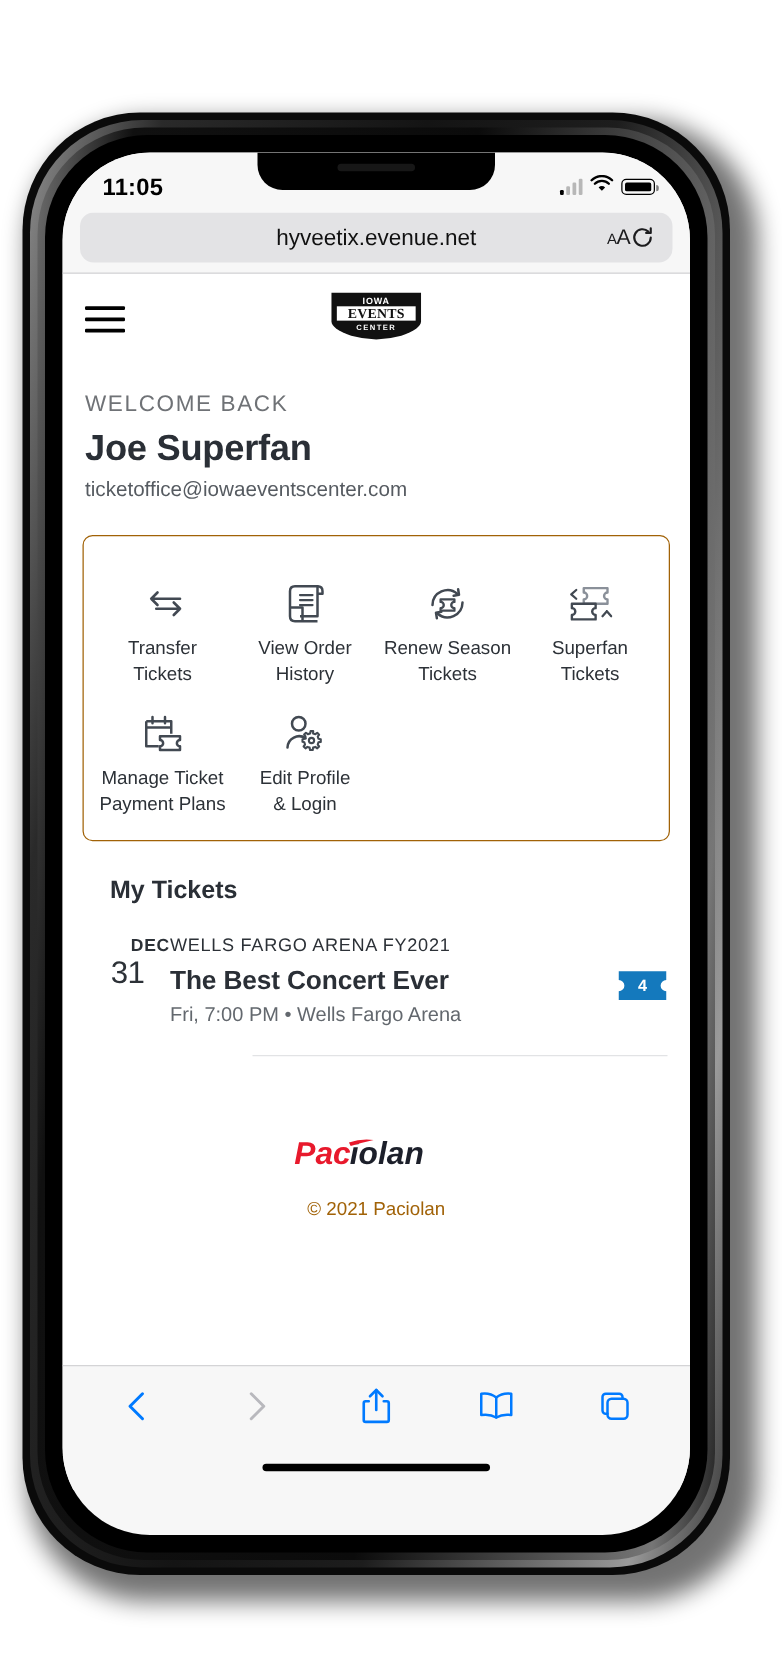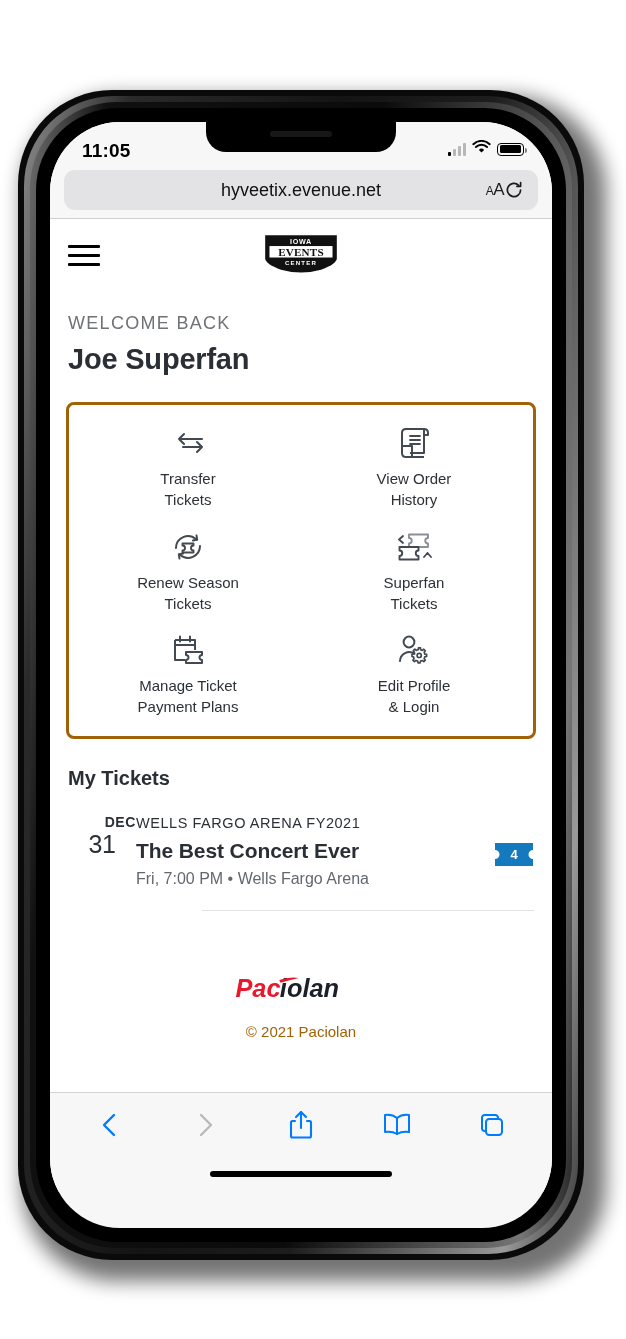--- a/index.html
+++ b/index.html
@@ -196,25 +196,25 @@
     letter-spacing: -.2px;
   }
   .user-email {
     font-size: 16.5px;
     color: #565b61;
     margin-top: 7px;
   }
 
   .actions-card {
     margin: 26px 16px 0;
-    border: 3px solid #a16207;
+    border: 1px solid #a16207;
     border-radius: 8px;
-    padding: 20px 6px 18px;
+    padding: 36px 6px 18px;
     display: grid;
-    grid-template-columns: repeat(2, 1fr);
+    grid-template-columns: repeat(4, 1fr);
     row-gap: 18px;
     background: #fff;
   }
   .action {
     display: flex;
     flex-direction: column;
     align-items: center;
     cursor: pointer;
     padding: 0 4px;
   }
@@ -230,20 +230,21 @@
     line-height: 1.42;
     text-align: center;
     color: #2c3137;
   }
 
   .my-tickets-title {
     font-size: 20px;
     font-weight: 700;
     color: #2a2f36;
     padding: 28px 18px 0;
+    margin-left: 20px;
   }
 
   .ticket-row {
     display: flex;
     padding: 22px 18px 0;
     align-items: flex-start;
   }
   .date-col {
     width: 68px;
     text-align: center;
@@ -407,20 +408,21 @@
           <rect x="16" y="21" width="88" height="16" fill="#fff"></rect>
           <text x="60" y="34.5" font-family="Liberation Serif, serif" font-size="15.5" font-weight="bold" fill="#111" text-anchor="middle" letter-spacing="0.3">EVENTS</text>
           <text x="60" y="48" font-family="Liberation Sans, sans-serif" font-size="8.5" font-weight="bold" fill="#fff" text-anchor="middle" letter-spacing="1.6">CENTER</text>
         </svg>
       </div>
     </div>
 
     <div class="welcome-block">
       <div class="welcome-label">WELCOME BACK</div>
       <div class="user-name">Joe Superfan</div>
+      <div class="user-email">ticketoffice@iowaeventscenter.com</div>
     </div>
 
     <div class="actions-card">
 
       <div class="action">
         <div class="action-icon">
           <svg width="34" height="26" viewBox="0 0 34 26">
             <path d="M31 9 H8 M13 4 L8 9 L13 14" stroke="#424952" stroke-width="2.1" fill="none" stroke-linecap="round" stroke-linejoin="round"></path>
             <path d="M12 17 H31 M26 12 L31 17 L26 22" stroke="#424952" stroke-width="2.1" fill="none" stroke-linecap="round" stroke-linejoin="round"></path>
           </svg>

